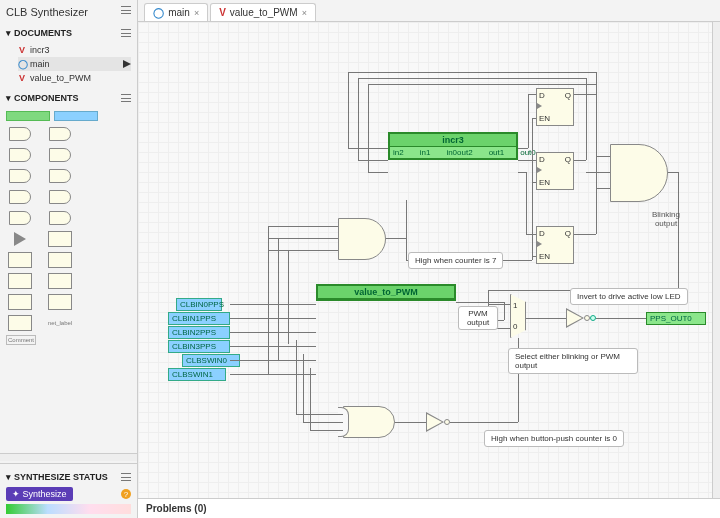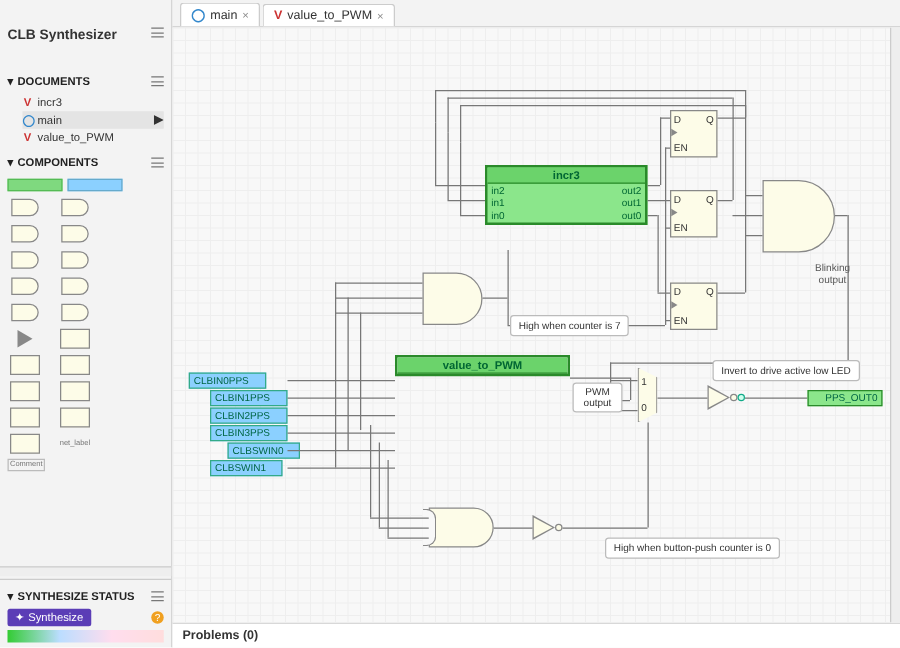--- a/index.html
+++ b/index.html
@@ -1,21 +1,21 @@
 <!DOCTYPE html>
 <html><head>
 <meta charset="utf-8">
 <style>
 *{margin:0;padding:0;box-sizing:border-box;font-family:Arial,Helvetica,sans-serif}
 body{background:#fff;width:720px;height:518px;overflow:hidden;position:relative}
 
 .app{width:720px;height:518px;display:flex;flex-direction:column}
 .main-area{flex:1;display:flex;min-height:0}
 .sidebar{width:138px;background:#f3f3f3;border-right:1px solid #ccc;display:flex;flex-direction:column;font-size:9px;color:#444}
-.side-title{display:flex;align-items:flex-start;padding:22px 6px;font-weight:bold;font-size:11px;color:#333}
+.side-title{display:flex;align-items:flex-start;padding:6px 6px;font-weight:normal;font-size:11px;color:#333}
 .side-title .t{flex:1}
 .section-head{display:flex;align-items:center;padding:4px 6px;font-weight:bold;font-size:9px;color:#222}
 .section-head .caret{width:8px;display:inline-block}
 .section-head .t{flex:1}
 .menu-icon{width:10px;height:8px;border-top:1px solid #777;border-bottom:1px solid #777;position:relative}
 .menu-icon::after{content:"";position:absolute;top:3px;left:0;right:0;border-top:1px solid #777}
 .docs{padding:1px 6px 4px 18px}
 .doc-item{display:flex;align-items:center;gap:4px;height:14px;font-size:9px;color:#333}
 .doc-item .b{width:8px;text-align:center;font-weight:bold}
 .sel{background:#e4e4e4}
@@ -42,25 +42,25 @@
 .canvas-wrap{flex:1;display:flex;flex-direction:column;min-width:0}
 .tabs{height:22px;display:flex;align-items:end;background:#f3f3f3;border-bottom:1px solid #ccc;padding-left:6px;gap:0;font-size:10px}
 .tab{padding:3px 8px;border:1px solid #ccc;border-bottom:none;background:#fff;display:flex;align-items:center;gap:4px;color:#333;border-radius:3px 3px 0 0;margin-right:2px}
 .tab .b{font-weight:bold}
 .close-x{font-size:9px;color:#888}
 .canvas{flex:1;position:relative;background:#f8f8f8;background-image:linear-gradient(#eee 1px,transparent 1px),linear-gradient(90deg,#eee 1px,transparent 1px);background-size:10px 10px;overflow:hidden}
 .problems{height:20px;border-top:1px solid #ccc;background:#fff;font-size:10px;font-weight:bold;color:#333;display:flex;align-items:center;padding:0 8px}
 .status-bar{height:18px;background:#1a7bd6;color:#fff;font-size:10px;display:flex;align-items:center;padding:0 8px;gap:18px}
 
 .pin{position:absolute;height:13px;background:#8bd0ff;border:1px solid #3a8;font-size:8px;color:#064;display:flex;align-items:center;padding:0 3px}
-.pin-out{justify-content:flex-end}
+.pin-out{}
 .block{position:absolute;background:#8be68b;border:2px solid #2a8a2a;font-size:8px;color:#063}
 .block-title{background:#6bd36b;border-bottom:1px solid #2a8a2a;text-align:center;font-weight:bold;padding:1px 0;font-size:9px}
 .block-ports{display:flex;justify-content:space-between;padding:1px 3px;font-size:8px}
-.ports-col{display:flex;flex-direction:column;gap:1px}
+.ports-col{display:flex;gap:16px}
 .ff{position:absolute;width:38px;height:38px;background:#fdfce8;border:1px solid #888;font-size:8px;color:#333}
 .ff .d{position:absolute;left:2px;top:2px}
 .ff .q{position:absolute;right:2px;top:2px}
 .ff .en{position:absolute;left:2px;bottom:2px}
 .ff .clk{position:absolute;left:0;top:14px;width:0;height:0;border-top:3px solid transparent;border-bottom:3px solid transparent;border-left:5px solid #888}
 .andg{position:absolute;width:48px;height:42px;background:#fdfce8;border:1px solid #888;border-radius:0 26px 26px 0}
 .andg-big{width:58px;height:58px;border-radius:0 34px 34px 0}
 .inv{position:absolute}
 .inv-tri{width:0;height:0;border-top:10px solid transparent;border-bottom:10px solid transparent;border-left:18px solid #888;position:relative}
 .inv-inner{position:absolute;left:-17px;top:-8px;width:0;height:0;border-top:8px solid transparent;border-bottom:8px solid transparent;border-left:15px solid #fdfce8}
@@ -231,21 +231,21 @@
         </div>
         <div class="tab">
           <span class="b" style="color:#c33">V</span>
           <span>value_to_PWM</span>
           <span class="close-x">×</span>
         </div>
       </div>
 
       <div class="canvas">
 
-        <div class="pin" style="left:13px;top:276px;width:62px">
+        <div class="pin" style="left:38px;top:276px;width:46px">
             <span>CLBIN0PPS</span>
           </div>
         <div class="pin" style="left:30px;top:290px;width:62px">
             <span>CLBIN1PPS</span>
           </div>
         <div class="pin" style="left:30px;top:304px;width:62px">
             <span>CLBIN2PPS</span>
           </div>
         <div class="pin" style="left:30px;top:318px;width:62px">
             <span>CLBIN3PPS</span>
@@ -398,20 +398,21 @@
               <div class="inv-inner"></div>
             </div>
             <div class="inv-bubble"></div>
         </div>
         <div class="wire wire-h" style="left:257px;top:400px;width:31px"></div>
         <div class="wire wire-h" style="left:312px;top:400px;width:68px"></div>
 
         <div class="note" style="left:270px;top:230px">High when counter is 7</div>
         <div class="note" style="left:320px;top:284px;white-space:normal;width:40px;text-align:center;padding:2px"><span>PWM output</span></div>
         <div class="note" style="left:432px;top:266px">Invert to drive active low LED</div>
+        <div class="note" style="left:370px;top:326px;white-space:normal;width:130px">Select either blinking or PWM output</div>
         <div class="lbl" style="left:508px;top:188px;width:40px;text-align:center">Blinking output</div>
         <div class="note" style="left:346px;top:408px">High when button-push counter is 0</div>
 
         <div class="sb-v"></div>
       </div>
 
       <div class="problems">
         <span>Problems (0)</span>
       </div>
     </div>

